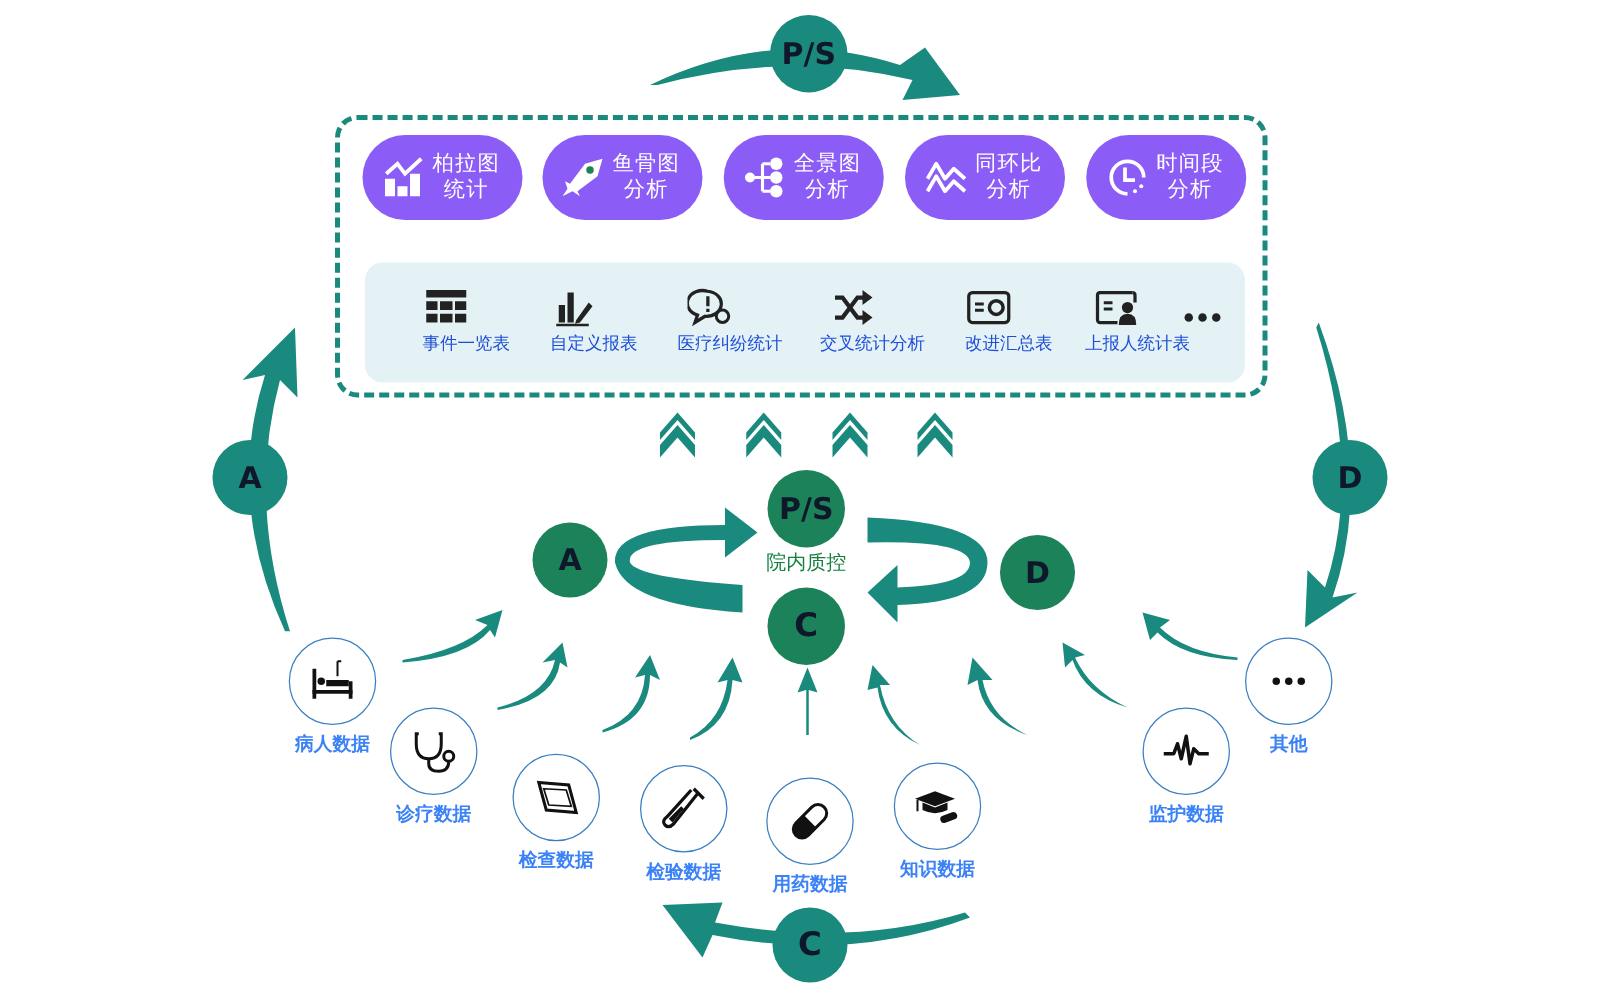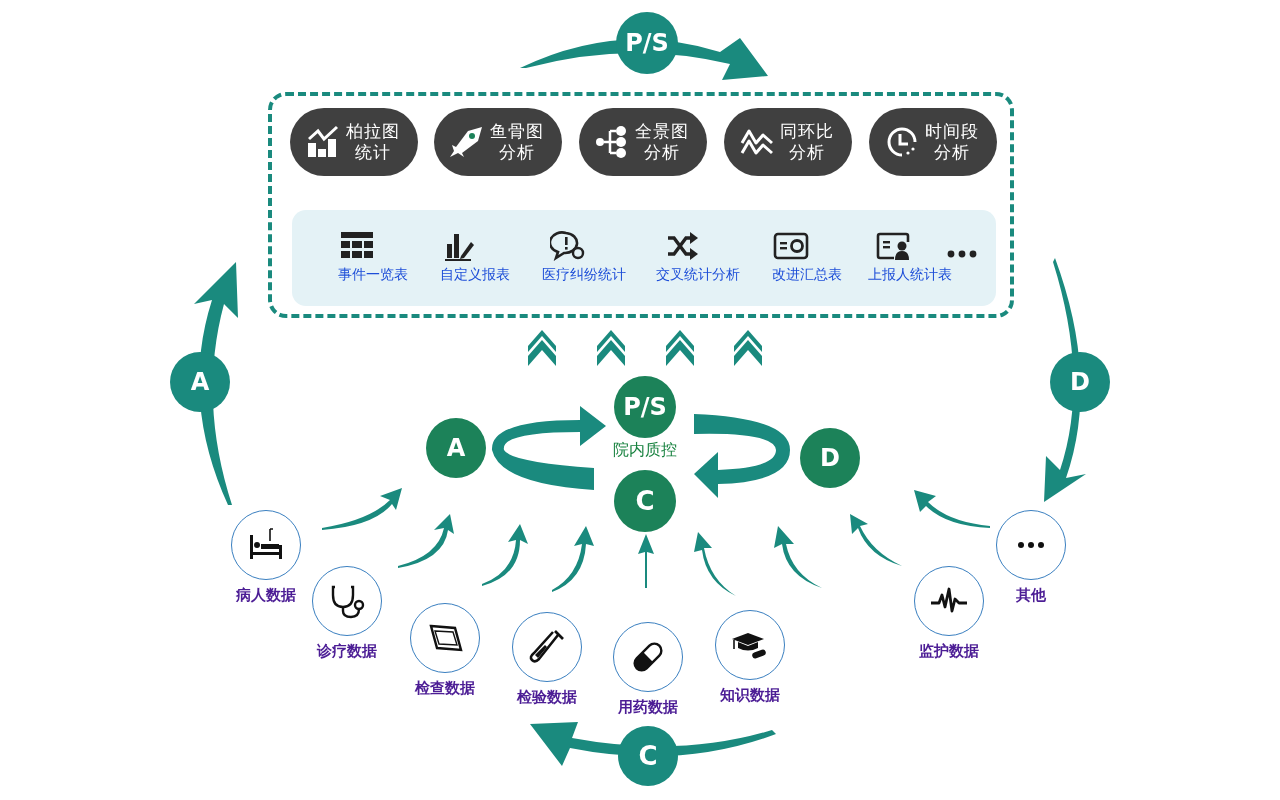--- a/index.html
+++ b/index.html
@@ -5,47 +5,47 @@
   html, body { margin: 0; padding: 0; background: #ffffff; }
   body { width: 1280px; height: 800px; position: relative; overflow: hidden;
          font-family: "DejaVu Sans", "Liberation Sans", sans-serif; }
   #stage { position: absolute; left: 0; top: 0; width: 1280px; height: 800px; }
   svg.layer { position: absolute; left: 0; top: 0; }
 
   .dash-box { position: absolute; left: 268px; top: 92px; width: 746px; height: 226px;
               border: 4px dashed #1a8a7e; border-radius: 18px; box-sizing: border-box; }
 
   .pill { position: absolute; top: 108px; width: 128px; height: 68px; border-radius: 34px;
-          background: #404040; color: #fff; display: flex; align-items: center;
+          background: #8b5cf6; color: #fff; display: flex; align-items: center;
           box-sizing: border-box; padding-left: 16px; cursor: pointer; }
   .pill .pill-icon { width: 34px; height: 34px; flex: 0 0 34px; }
   .pill .pill-text { display: flex; flex-direction: column; align-items: center;
                      margin-left: 6px; font-size: 17px; line-height: 21px; letter-spacing: 1px; }
 
   .report-panel { position: absolute; left: 292px; top: 210px; width: 704px; height: 96px;
                   background: #e4f2f6; border-radius: 14px; }
   .report { position: absolute; top: 230px; display: flex; flex-direction: column;
             align-items: center; cursor: pointer; }
   .report .r-icon { width: 36px; height: 32px; }
   .report .r-label { margin-top: 4px; font-size: 14px; color: #1d4ed8; white-space: nowrap; margin-left: 32px; }
 
-  .badge { position: absolute; border-radius: 50%; color: #ffffff; font-weight: bold;
+  .badge { position: absolute; border-radius: 50%; color: #0f172a; font-weight: bold;
            display: flex; align-items: center; justify-content: center;
            font-family: "DejaVu Sans", sans-serif; }
   .badge.teal { background: #1a8a7e; }
   .badge.green { background: #1c8259; }
 
   .center-label { position: absolute; left: 600px; top: 440px; width: 90px; text-align: center;
                   font-size: 16px; color: #15803d; }
 
   .src { position: absolute; display: flex; flex-direction: column; align-items: center; cursor: pointer; }
   .src .ring { width: 70px; height: 70px; border-radius: 50%; border: 1.5px solid #3a7fc0;
                background: #fff; display: flex; align-items: center; justify-content: center; box-sizing: border-box; }
   .src .ring svg { width: 40px; height: 40px; }
-  .src .s-label { margin-top: 6px; font-size: 15px; color: #4c1d95; white-space: nowrap; font-weight: bold; }
+  .src .s-label { margin-top: 6px; font-size: 15px; color: #3b82f6; white-space: nowrap; font-weight: bold; }
 </style>
 </head>
 <body>
 
 <div id="stage">
 
   <svg class="layer" width="1280" height="800">
     <g fill="#1a8a7e">
 
       <path d="M520,68 Q620,20 720,52 L740,38 L768,76 L722,80 L730,64 Q630,40 526,68 Z"></path>

